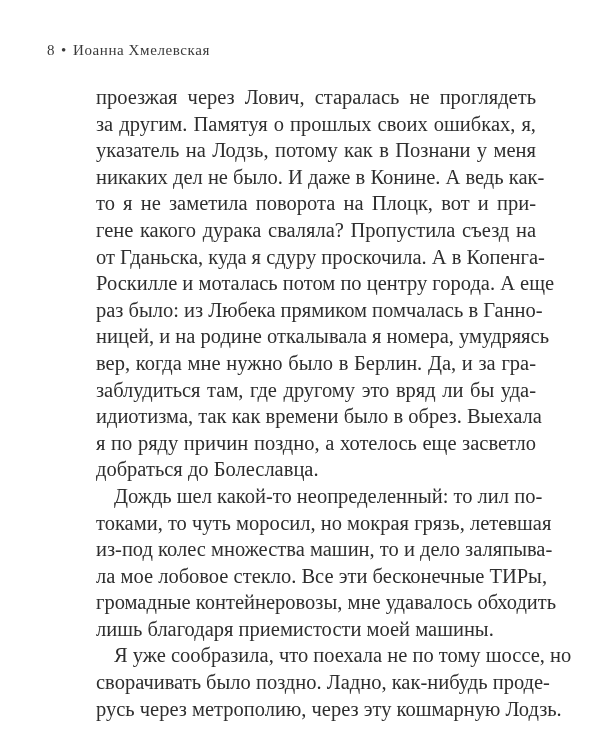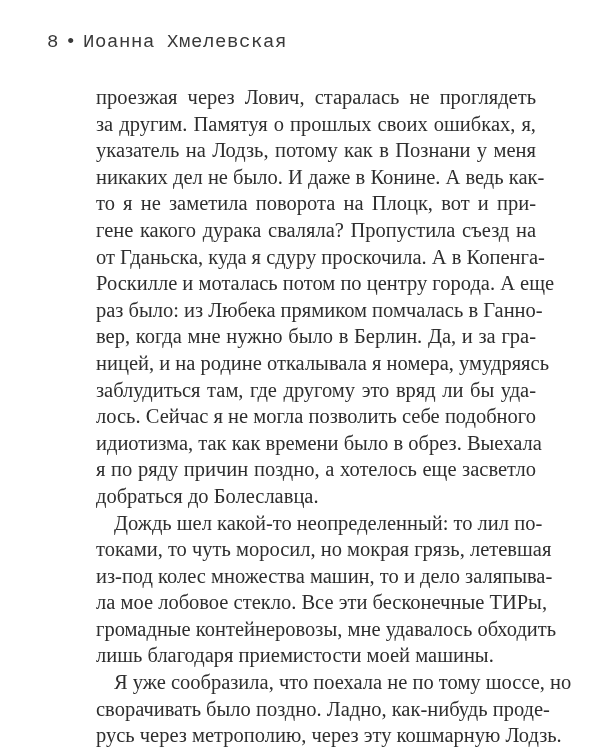--- a/index.html
+++ b/index.html
@@ -1,19 +1,19 @@
 <!DOCTYPE html>
 <html><head>
 <meta charset="utf-8">
 <style>
   html, body { margin: 0; padding: 0; background: #ffffff; }
   body { width: 600px; height: 750px; position: relative; overflow: hidden; }
   .header {
-    position: absolute; left: 47px; top: 31px;
-    font-family: Liberation Mono, monospace; font-size: 19px; color: #3a3a3a;
+    position: absolute; left: 47px; top: 42px;
+    font-family: Liberation Serif, serif; font-size: 15px; color: #3a3a3a;
     letter-spacing: 0.6px;
   }
   .header .dot { margin: 0 6px; }
   .body-text {
     position: absolute; left: 96px; top: 84px; width: 440px;
     font-family: "Liberation Serif", serif; font-size: 20.5px; line-height: 26.6px;
     color: #2e2e2e;
   }
   .line { display: block; white-space: nowrap; text-align: justify; text-align-last: justify; }
   .line.last { text-align-last: left; }
@@ -29,24 +29,23 @@
 <div class="body-text" id="body-text">
     <span class="line">проезжая через Лович, старалась не проглядеть</span>
     <span class="line">за другим. Памятуя о прошлых своих ошибках, я,</span>
     <span class="line">указатель на Лодзь, потому как в Познани у меня</span>
     <span class="line">никаких дел не было. И даже в Конине. А ведь как-</span>
     <span class="line">то я не заметила поворота на Плоцк, вот и при-</span>
     <span class="line">гене какого дурака сваляла? Пропустила съезд на</span>
     <span class="line">от Гданьска, куда я сдуру проскочила. А в Копенга-</span>
     <span class="line">Роскилле и моталась потом по центру города. А еще</span>
     <span class="line">раз было: из Любека прямиком помчалась в Ганно-</span>
+    <span class="line">ницей, и на родине откалывала я номера, умудряясь</span>
     <span class="line">вер, когда мне нужно было в Берлин. Да, и за гра-</span>
-    <span class="line">ницей, и на родине откалывала я номера, умудряясь</span>
     <span class="line">заблудиться там, где другому это вряд ли бы уда-</span>
-    <span class="line">лось. Сейчас я не могла позволить себе подобного</span>
     <span class="line">идиотизма, так как времени было в обрез. Выехала</span>
     <span class="line">я по ряду причин поздно, а хотелось еще засветло</span>
     <span class="line last">добраться до Болеславца.</span>
     <span class="line indent">Дождь шел какой-то неопределенный: то лил по-</span>
     <span class="line">токами, то чуть моросил, но мокрая грязь, летевшая</span>
     <span class="line">из-под колес множества машин, то и дело заляпыва-</span>
     <span class="line">ла мое лобовое стекло. Все эти бесконечные ТИРы,</span>
     <span class="line">громадные контейнеровозы, мне удавалось обходить</span>
     <span class="line last">лишь благодаря приемистости моей машины.</span>
     <span class="line indent">Я уже сообразила, что поехала не по тому шоссе, но</span>

